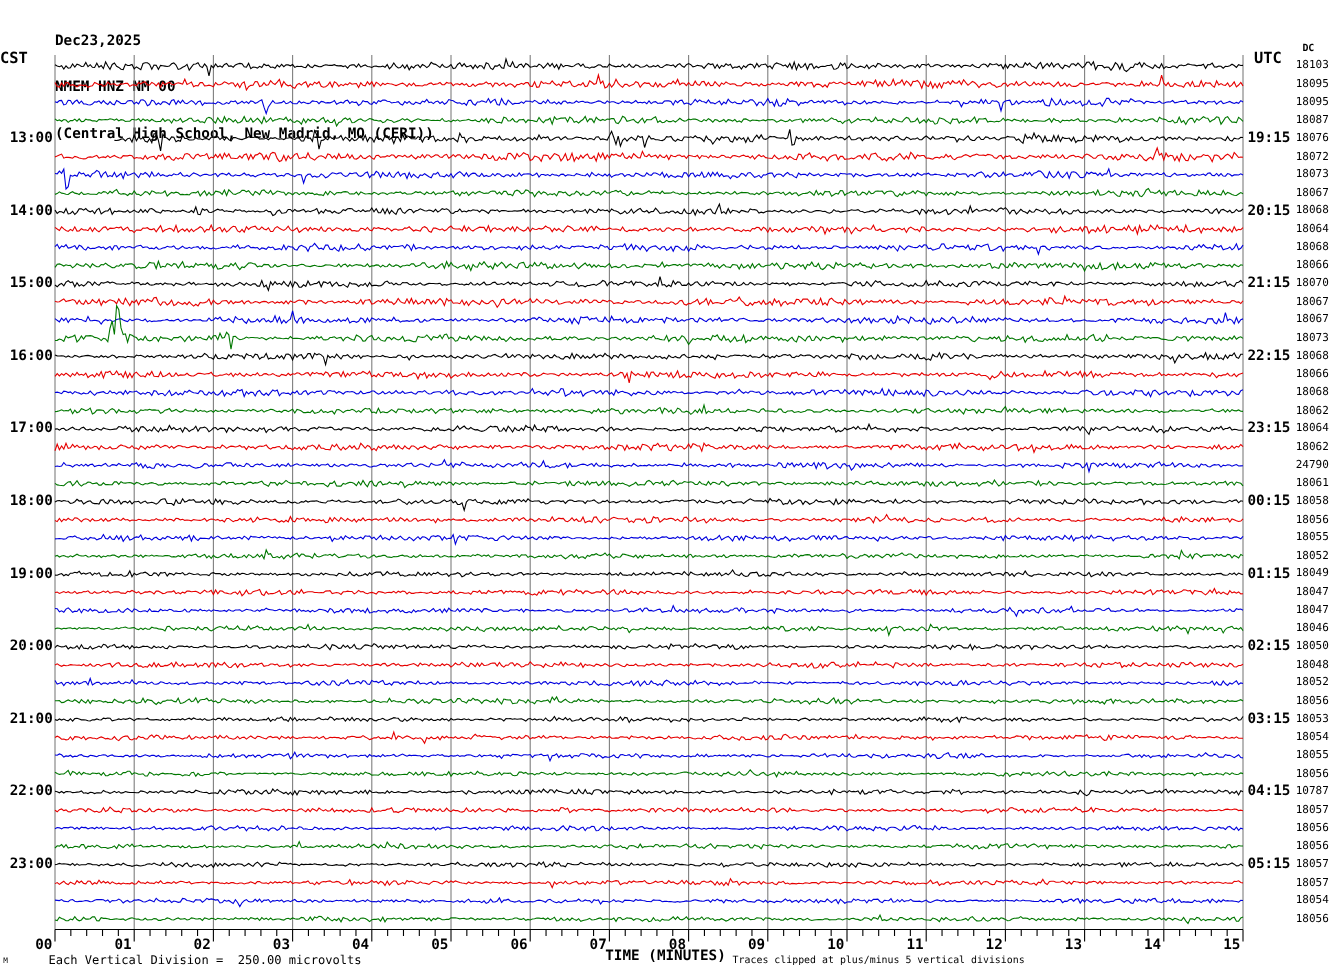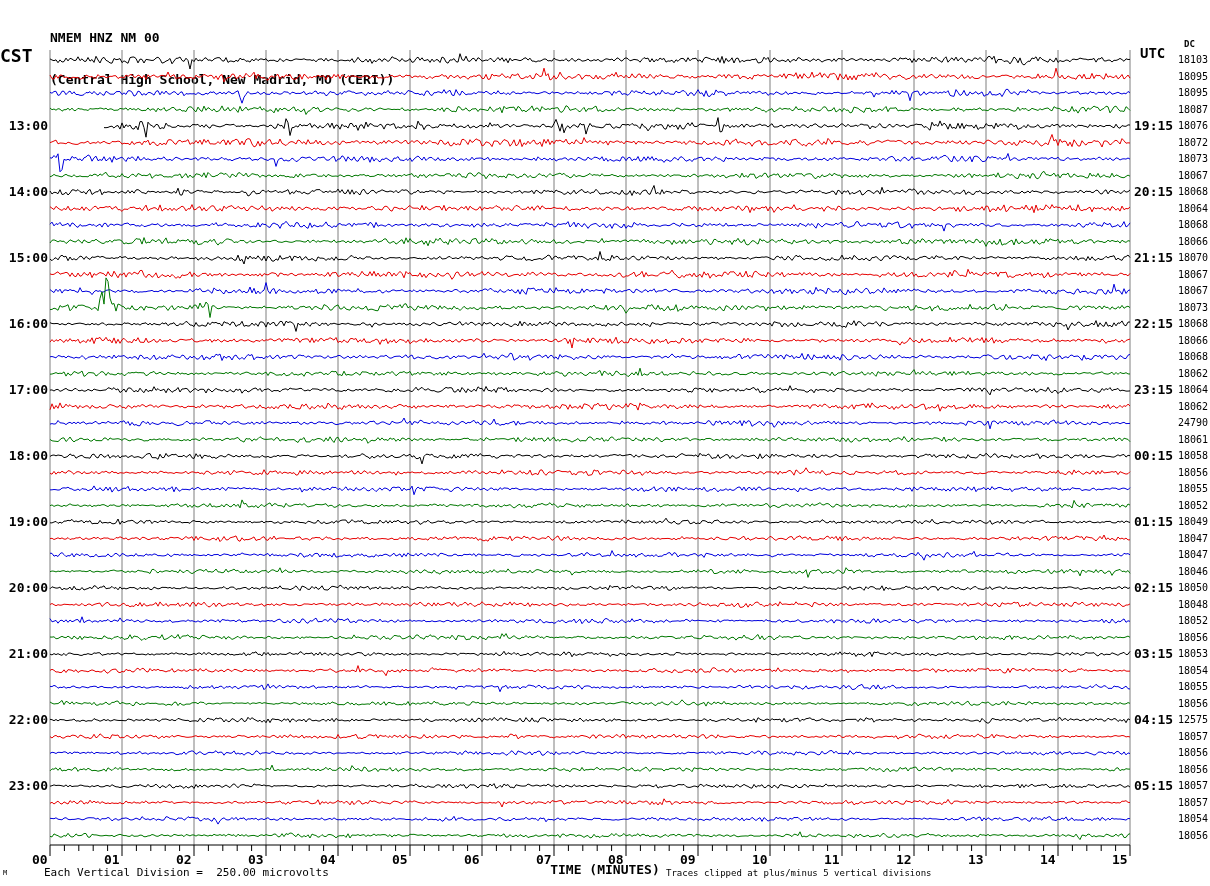--- a/index.html
+++ b/index.html
@@ -2,38 +2,39 @@
 <html><head>
 <meta charset="utf-8">
 <style>
   html,body{margin:0;padding:0;background:#ffffff;}
   .page{
     position:relative;width:1210px;height:886px;background:#ffffff;overflow:hidden;
     font-family:"DejaVu Sans Mono","Liberation Mono",monospace;color:#000;
   }
   .abs{position:absolute;white-space:pre;}
   .title-block{left:50px;top:3px;font-size:13px;font-weight:bold;line-height:14px;}
-  .tz-left{left:0px;top:45px;font-size:18px;font-weight:bold;}
+  .tz-left{left:0px;top:45px;font-size:14px;font-weight:bold;}
   .tz-right{left:1140px;top:45px;font-size:14px;font-weight:bold;}
   .dc-header{left:1184px;top:39px;font-size:9px;font-weight:bold;}
   .hour-label-left{width:46px;text-align:right;font-size:13px;font-weight:bold;}
   .hour-label-right{left:1134px;font-size:13px;font-weight:bold;}
   .dc-value{left:1172px;width:36px;text-align:right;font-size:10px;}
   .x-tick-label{width:36px;text-align:left;font-size:13px;font-weight:bold;top:852px;}
   .xaxis-title{left:520px;top:862px;width:170px;text-align:center;font-size:13px;font-weight:bold;}
   .note-left{left:44px;top:866px;font-size:11px;}
   .note-right{left:666px;top:868px;font-size:9px;}
   .corner-mark{left:3px;top:869px;font-size:7px;}
   svg{position:absolute;left:0;top:0;}
 </style>
 </head>
 <body>
 
 <div class="page">
   <div class="abs title-block">
+    <div>Dec23,2025</div>
     <div>NMEM HNZ NM 00</div>
     <div>(Central High School, New Madrid, MO (CERI))</div>
   </div>
 
   <div class="abs tz-left">CST</div>
   <div class="abs tz-right">UTC</div>
   <div class="abs dc-header">DC</div>
 
   <svg id="plot" width="1210" height="886">
       <line x1="50" y1="50" x2="50" y2="845" stroke="#7e7e7e" stroke-width="1"></line>
@@ -231,21 +232,21 @@
       <div class="abs hour-label-right" style="top: 580px;">02:15</div>
       <div class="abs dc-value" style="top: 598.5px;">18048</div>
       <div class="abs dc-value" style="top: 615px;">18052</div>
       <div class="abs dc-value" style="top: 631.5px;">18056</div>
       <div class="abs dc-value" style="top: 648px;">18053</div>
       <div class="abs hour-label-left" style="left: 2px; top: 646px;">21:00</div>
       <div class="abs hour-label-right" style="top: 646px;">03:15</div>
       <div class="abs dc-value" style="top: 664.5px;">18054</div>
       <div class="abs dc-value" style="top: 681px;">18055</div>
       <div class="abs dc-value" style="top: 697.5px;">18056</div>
-      <div class="abs dc-value" style="top: 714px;">12575</div>
+      <div class="abs dc-value" style="top: 714px;">10787</div>
       <div class="abs hour-label-left" style="left: 2px; top: 712px;">22:00</div>
       <div class="abs hour-label-right" style="top: 712px;">04:15</div>
       <div class="abs dc-value" style="top: 730.5px;">18057</div>
       <div class="abs dc-value" style="top: 747px;">18056</div>
       <div class="abs dc-value" style="top: 763.5px;">18056</div>
       <div class="abs dc-value" style="top: 780px;">18057</div>
       <div class="abs hour-label-left" style="left: 2px; top: 778px;">23:00</div>
       <div class="abs hour-label-right" style="top: 778px;">05:15</div>
       <div class="abs dc-value" style="top: 796.5px;">18057</div>
       <div class="abs dc-value" style="top: 813px;">18054</div>

